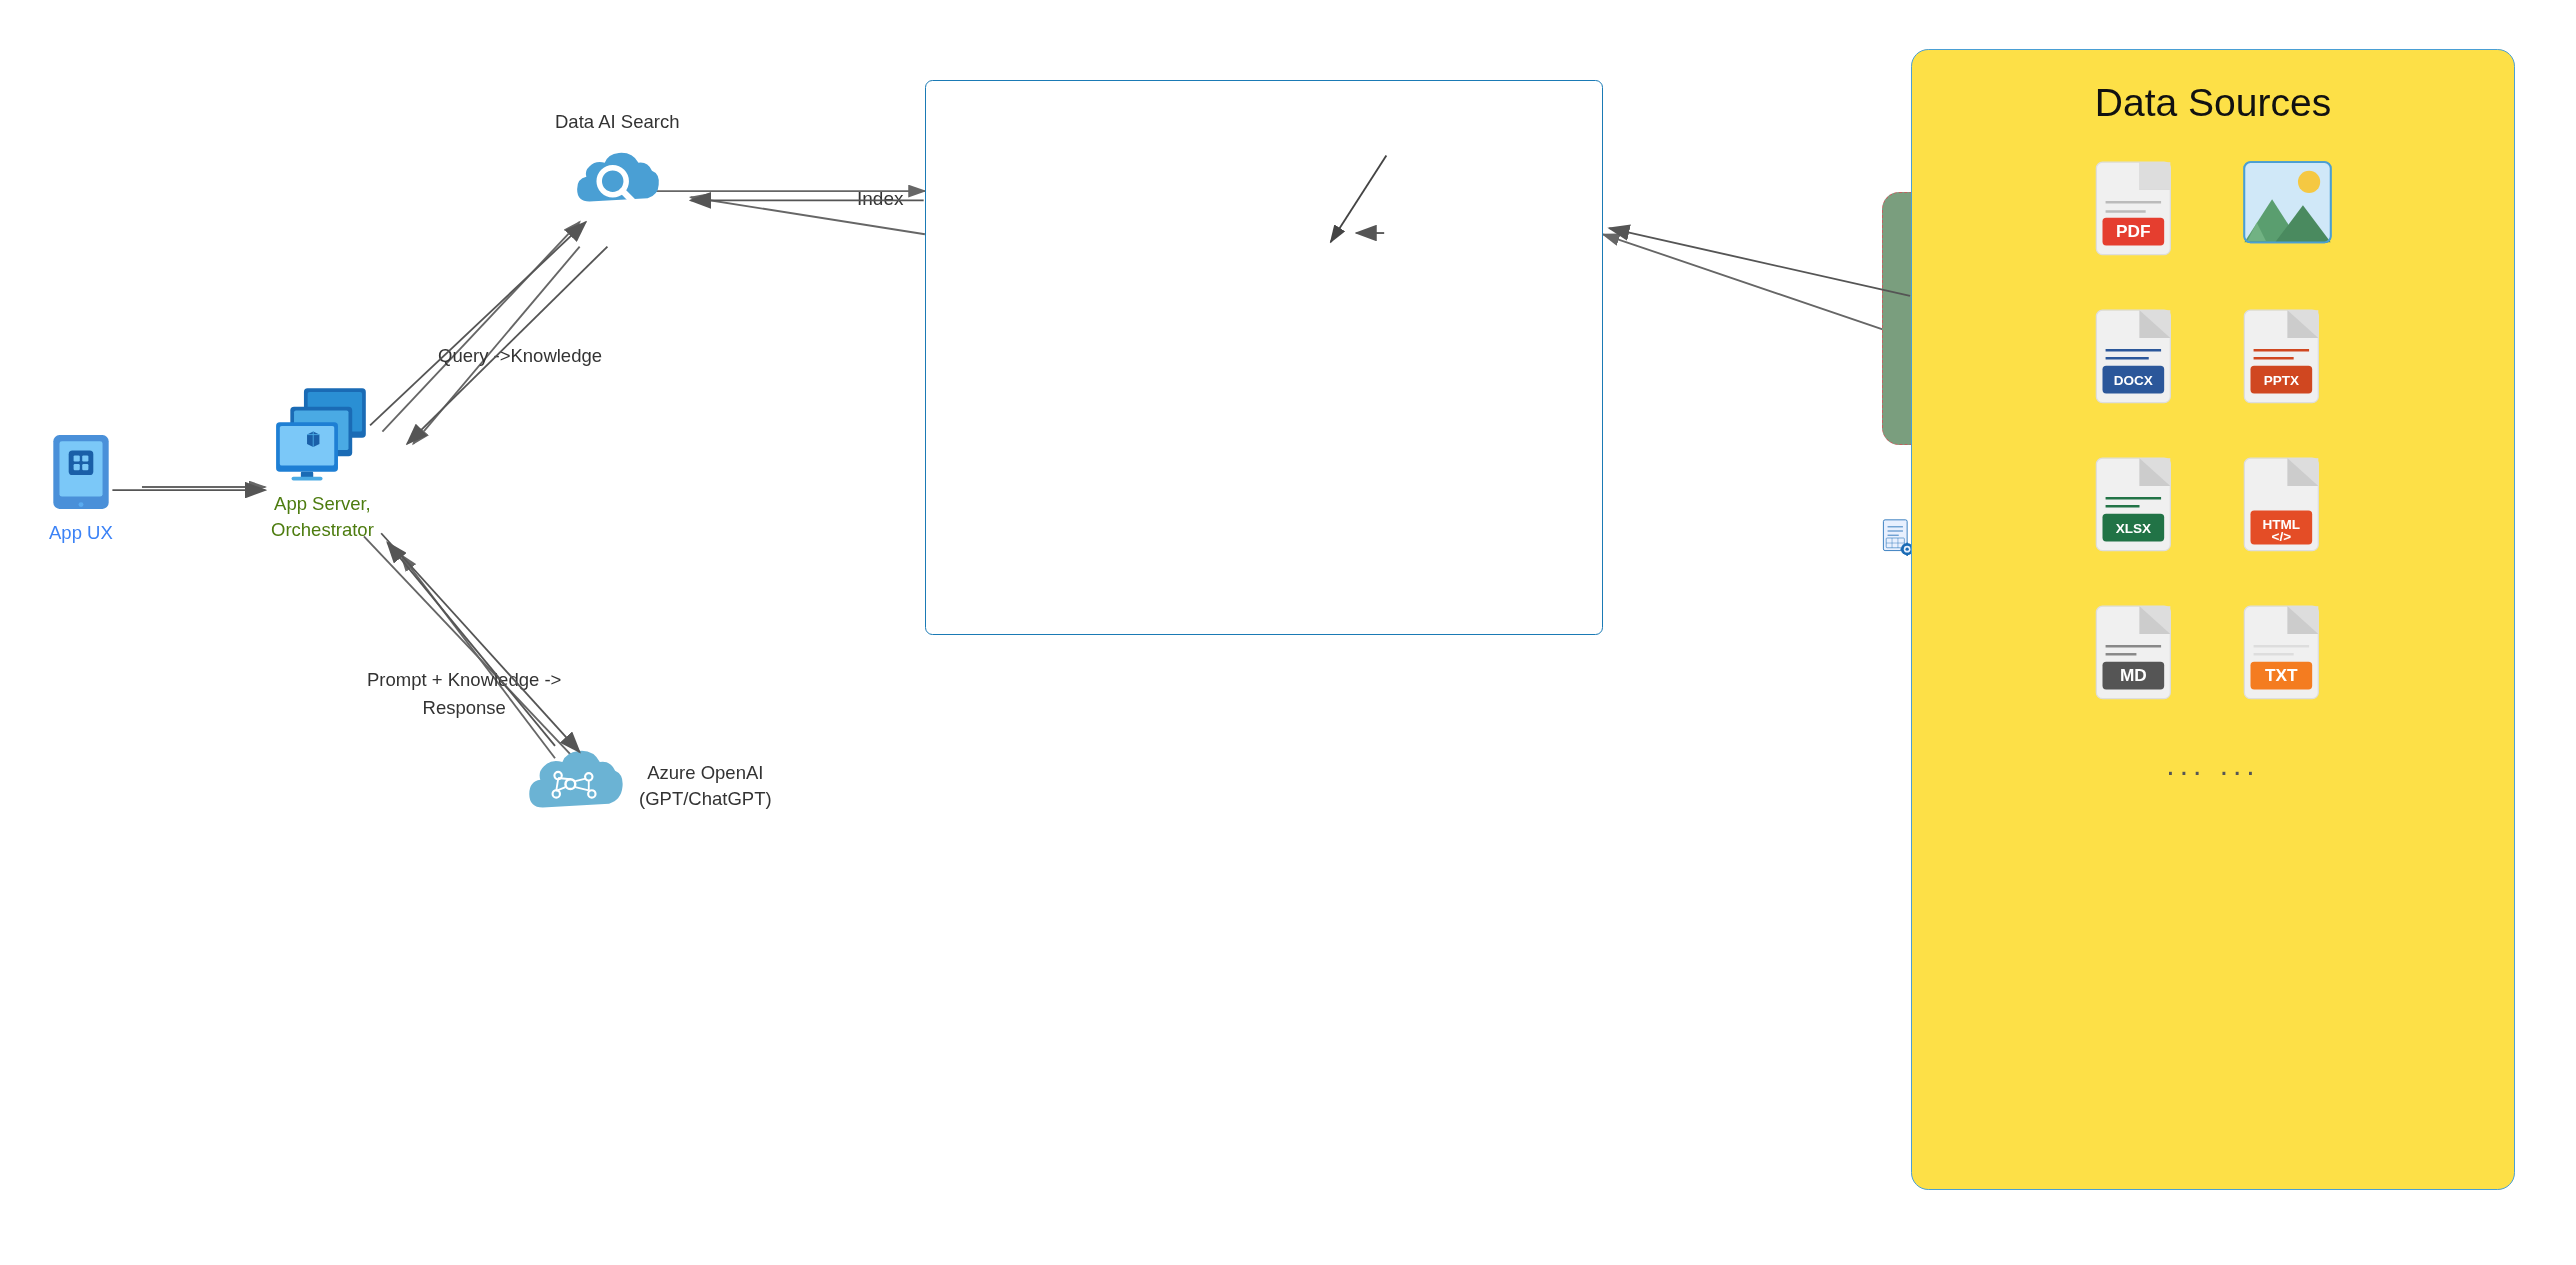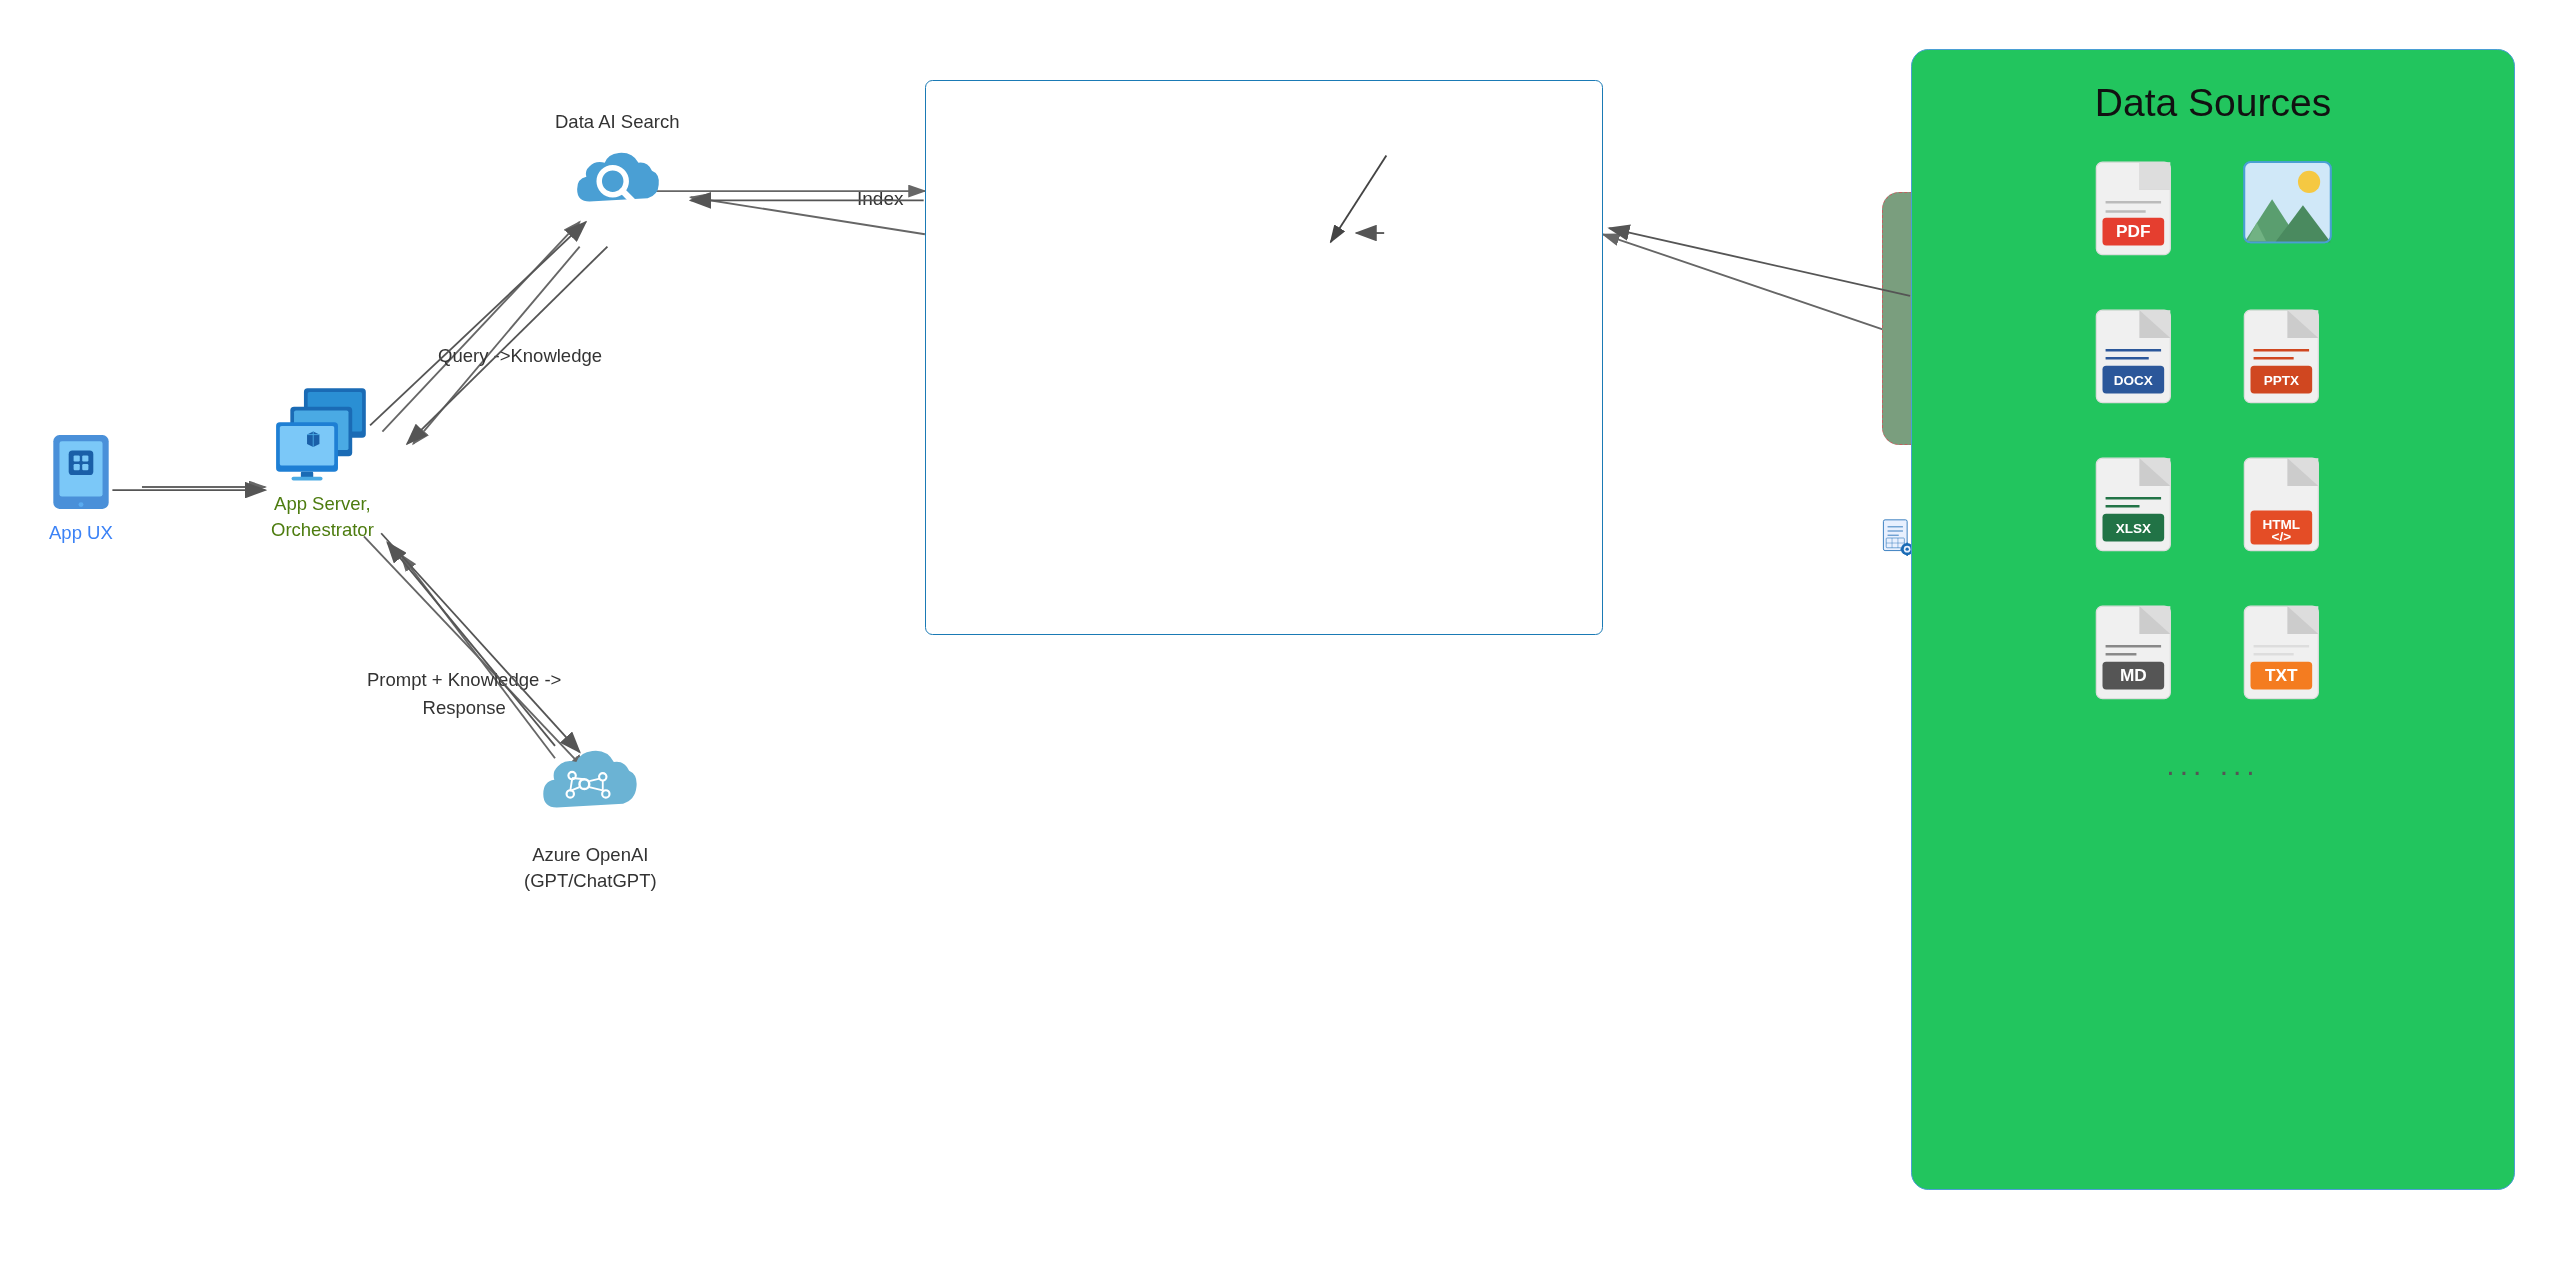--- a/index.html
+++ b/index.html
@@ -84,21 +84,21 @@
       color: #333;
       text-align: center;
     }
 
     
     .azure-openai {
       position: absolute;
       left: 524px;
       top: 740px;
       display: flex;
-      flex-direction: column;
+      flex-direction: row;
       align-items: center;
       gap: 10px;
     }
 
     .openai-cloud-icon {
       width: 105px;
       height: 92px;
     }
 
     .azure-openai-label {
@@ -219,21 +219,21 @@
 
     
     .data-sources-container {
       position: absolute;
       left: 1911px;
       top: 49px;
       width: 604px;
       height: 1141px;
       border: 1.5px solid #4a9fd4;
       border-radius: 17.3px;
-      background: #22c55e;
+      background: #fde047;
       display: flex;
       flex-direction: column;
       align-items: center;
       padding: 31px 25px;
       gap: 18.5px;
     }
 
     .data-sources-title {
       font-size: 39px;
       color: #111;

